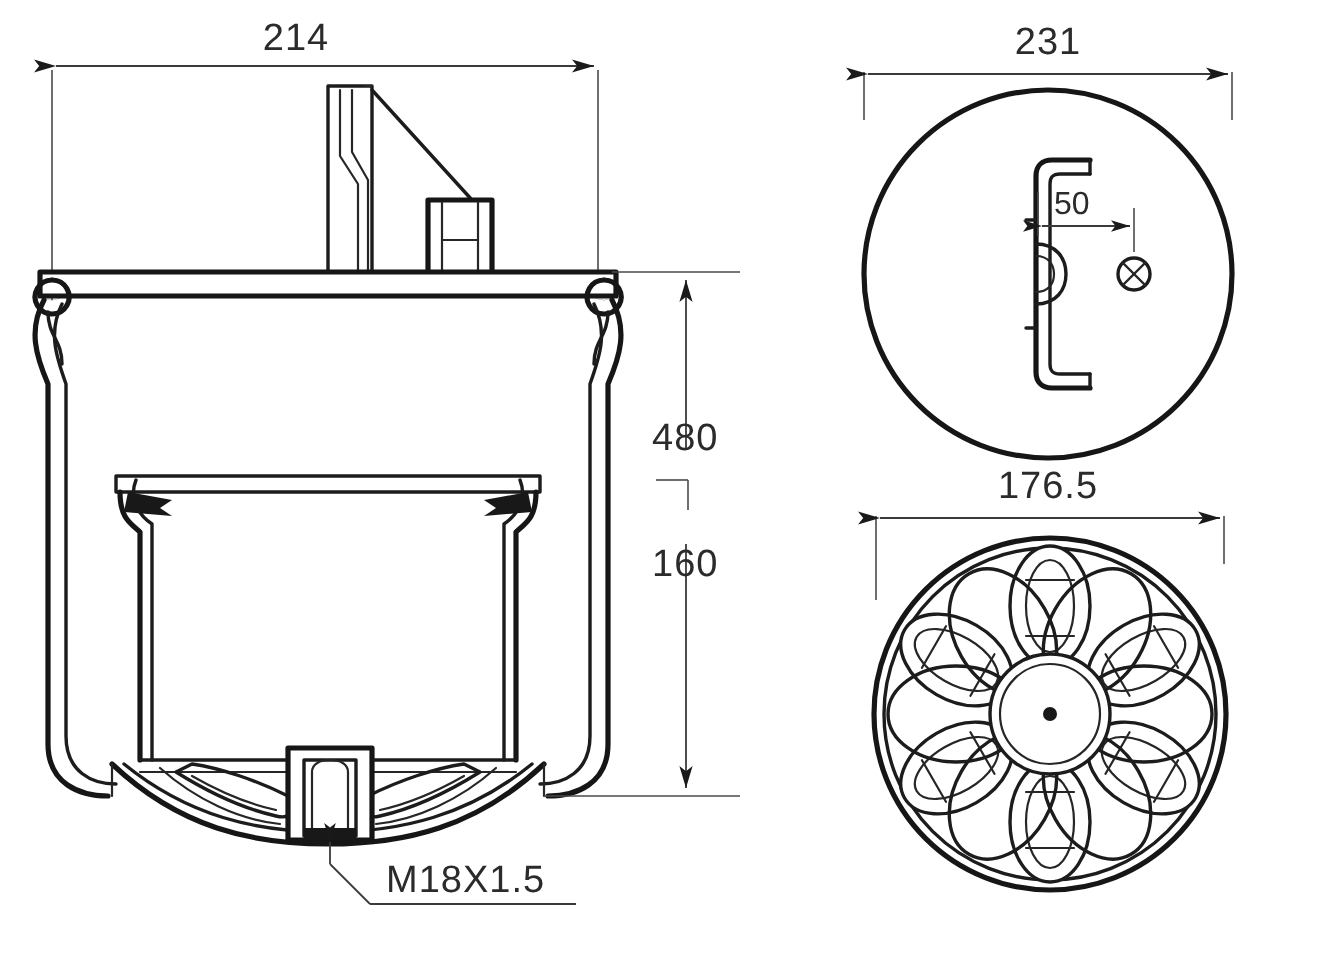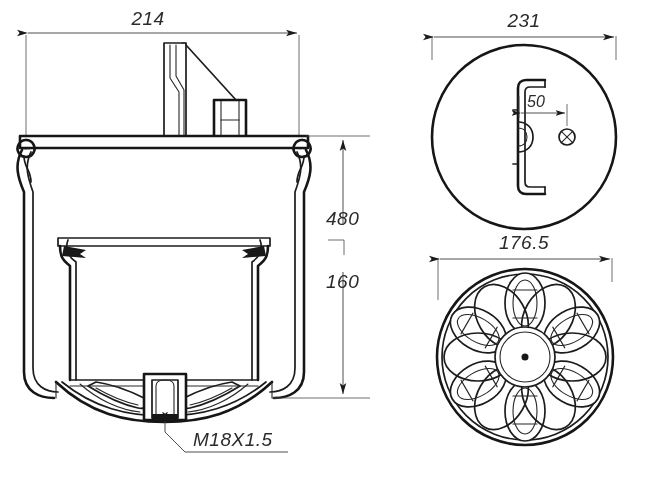--- a/index.html
+++ b/index.html
@@ -14,21 +14,20 @@
     font-family: "Liberation Sans", sans-serif;
     overflow: hidden;
     position: relative;
   }
   #drawing-root {
     position: absolute;
     left: 0;
     top: 0;
     width: 662px;
     height: 490px;
-    font-style: italic;
   }
   svg.dwg {
     display: block;
     width: 662px;
     height: 490px;
     background: #ffffff;
   }
   .dim-text {
     font-family: "Liberation Sans", sans-serif;
     font-size: 19px;

